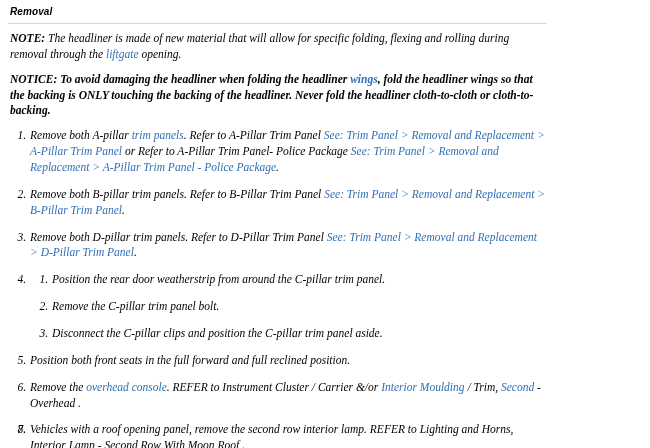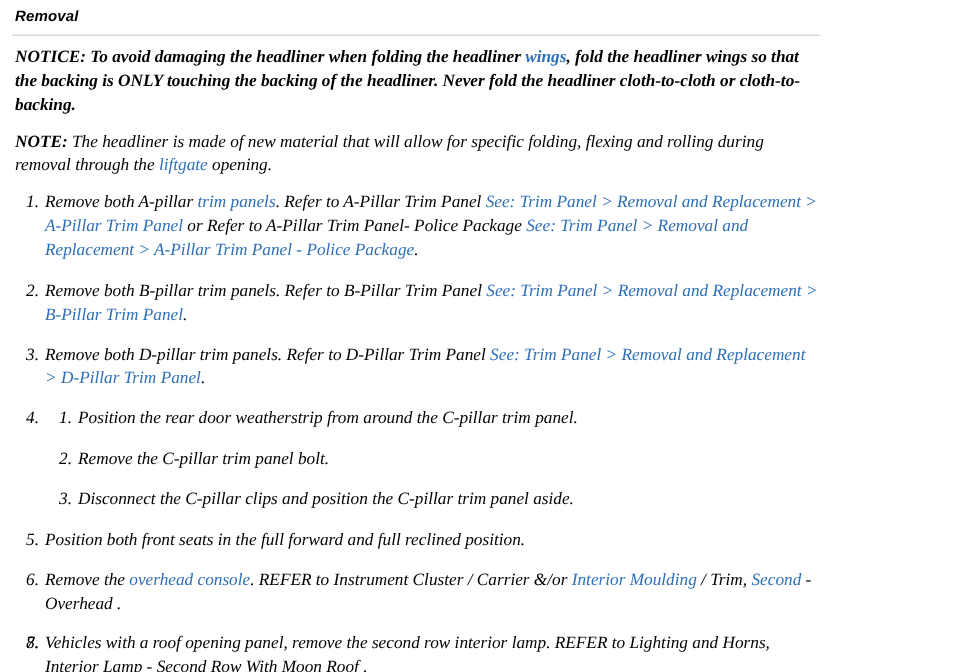--- a/index.html
+++ b/index.html
@@ -90,22 +90,22 @@
     margin-bottom: 0;
   }
 </style>
 </head>
 <body>
 
 <div class="page">
   <div class="title">Removal</div>
   <hr class="hr">
   <div id="notices">
+      <p class="para"><span class="lead">NOTE:</span><span><span> The headliner is made of new material that will allow for specific folding, flexing and rolling during removal through the </span><a class="lnk">liftgate</a><span> opening.</span></span></p>
       <p class="para"><span class="lead">NOTICE:</span><span class="bold"><span> To avoid damaging the headliner when folding the headliner </span><a class="lnk">wings</a><span>, fold the headliner wings so that the backing is ONLY touching the backing of the headliner. Never fold the headliner cloth-to-cloth or cloth-to-backing.</span></span></p>
-      <p class="para"><span class="lead">NOTE:</span><span><span> The headliner is made of new material that will allow for specific folding, flexing and rolling during removal through the </span><a class="lnk">liftgate</a><span> opening.</span></span></p>
     </div>
   <ol class="steps" id="steps">
       <li class="step"><span class="num">1.</span><span><span>Remove both A-pillar </span><a class="lnk">trim panels</a><span>. Refer to A-Pillar Trim Panel </span><a class="lnk">See: Trim Panel &gt; Removal and Replacement &gt; A-Pillar Trim Panel</a><span> or Refer to A-Pillar Trim Panel- Police Package </span><a class="lnk">See: Trim Panel &gt; Removal and Replacement &gt; A-Pillar Trim Panel - Police Package</a><span>.</span></span></li>
       <li class="step"><span class="num">2.</span><span><span>Remove both B-pillar trim panels. Refer to B-Pillar Trim Panel </span><a class="lnk">See: Trim Panel &gt; Removal and Replacement &gt; B-Pillar Trim Panel</a><span>.</span></span></li>
       <li class="step"><span class="num">3.</span><span><span>Remove both D-pillar trim panels. Refer to D-Pillar Trim Panel </span><a class="lnk">See: Trim Panel &gt; Removal and Replacement &gt; D-Pillar Trim Panel</a><span>.</span></span></li>
       <li class="step"><span class="num">4.</span><ol class="substeps">
           <li class="substep"><span class="num">1.</span><span><span>Position the rear door weatherstrip from around the C-pillar trim panel.</span></span></li>
           <li class="substep"><span class="num">2.</span><span><span>Remove the C-pillar trim panel bolt.</span></span></li>
           <li class="substep"><span class="num">3.</span><span><span>Disconnect the C-pillar clips and position the C-pillar trim panel aside.</span></span></li>
         </ol></li>

